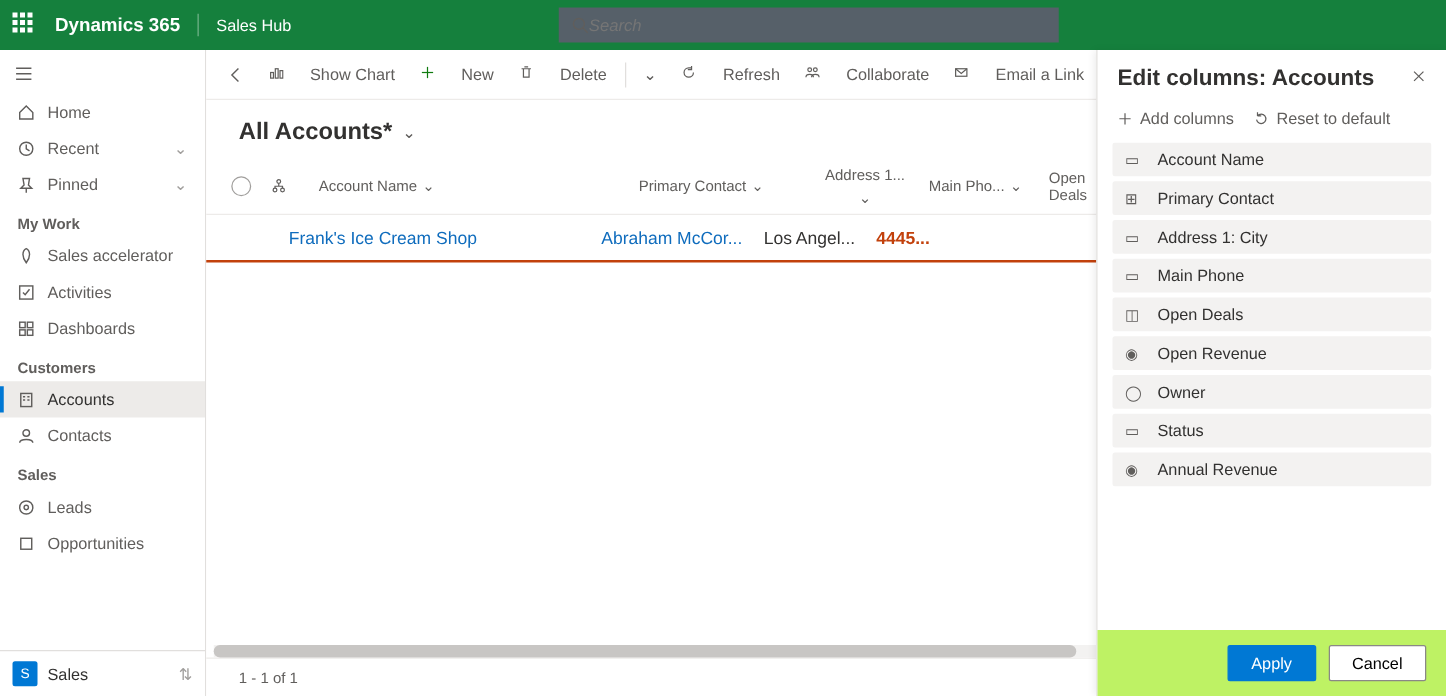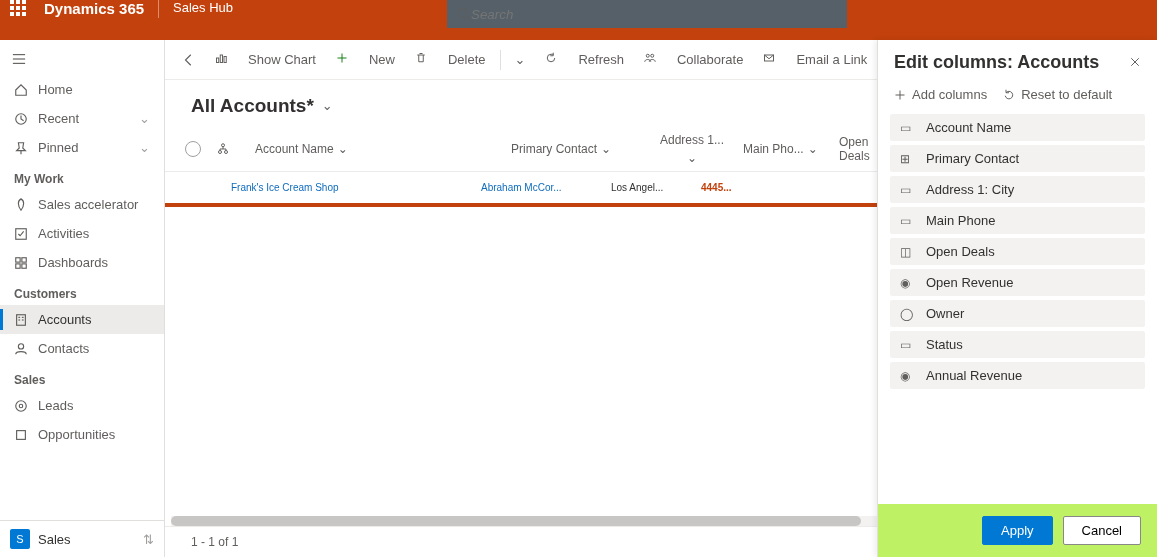--- a/index.html
+++ b/index.html
@@ -1,19 +1,19 @@
 <!DOCTYPE html>
 <html><head>
 <meta charset="utf-8">
 <style>
   * { box-sizing: border-box; margin: 0; padding: 0; font-family: "Segoe UI", Arial, sans-serif; }
   body { width: 1157px; height: 557px; overflow: hidden; background: #fff; color: #323130; font-size: 13px; }
   
   
-  .topbar { height: 40px; background: #c2410c; display: flex; padding: 0 10px; color: #fff; gap: 14px; }
+  .topbar { height: 40px; background: #15803d; display: flex; align-items: center; padding: 0 10px; color: #fff; gap: 14px; }
   .app-launcher { width: 20px; height: 20px; display: grid; grid-template-columns: repeat(3,4px); grid-template-rows: repeat(3,4px); gap: 2px; cursor: pointer; }
   .app-launcher span { background: #fff; width: 4px; height: 4px; }
   .brand { font-size: 15px; font-weight: 600; }
   .divider { width: 1px; height: 18px; background: rgba(255,255,255,0.4); }
   .hubname { font-size: 13px; }
   .search-wrap { margin-left: 200px; }
   .search-box { width: 400px; height: 28px; background: #566069; border: none; display: flex; align-items: center; padding: 0 10px; color: #d0d0d0; gap: 0; }
   .search-box input { background: transparent; border: none; outline: none; color: #d0d0d0; width: 100%; font-style: italic; }
   
   
@@ -44,21 +44,21 @@
   
   .gridhead { display:flex; align-items:center; padding:6px 20px; color:#605e5c; font-size:12px; border-bottom:1px solid #edebe9; gap:6px;}
   .gh-check { width:16px; height:16px; border:1px solid #a19f9d; border-radius:50%; margin-right:10px;}
   .gh-col { display:flex; align-items:center; gap:4px; cursor:pointer;}
   .gh-col.name { margin-left:20px; width:250px;}
   .gh-col.pc { width:130px;}
   .gh-col.addr { width:90px;flex-direction:column;}
   .gh-col.phone { width:90px;}
   .gh-col.deals { width:60px;}
   
-  .row { display:flex; align-items:center; padding:10px 20px; font-size:10px; border-bottom:4px solid #c2410c;}
+  .row { display:flex; align-items:center; padding:10px 20px; font-size:14px; border-bottom:2px solid #c2410c;}
   .row .sp { width:46px;}
   .row .c-name { width:250px; color:#0f6cbd;}
   .row .c-pc { width:130px; color:#0f6cbd;}
   .row .c-addr { width:90px;}
   .row .c-phone { width:90px; color:#c2410c;font-weight:bold;}
   
   .content-scroll-track { height:10px; background:#f3f2f1; margin:0 6px; position:relative;}
   .content-scroll-thumb { position:absolute; left:0; top:0; height:10px; width:690px; background:#c8c6c4; border-radius:5px;}
   
   .footer { padding:8px 26px; color:#605e5c; font-size:12px; border-top:1px solid #edebe9; margin-top:auto;}

